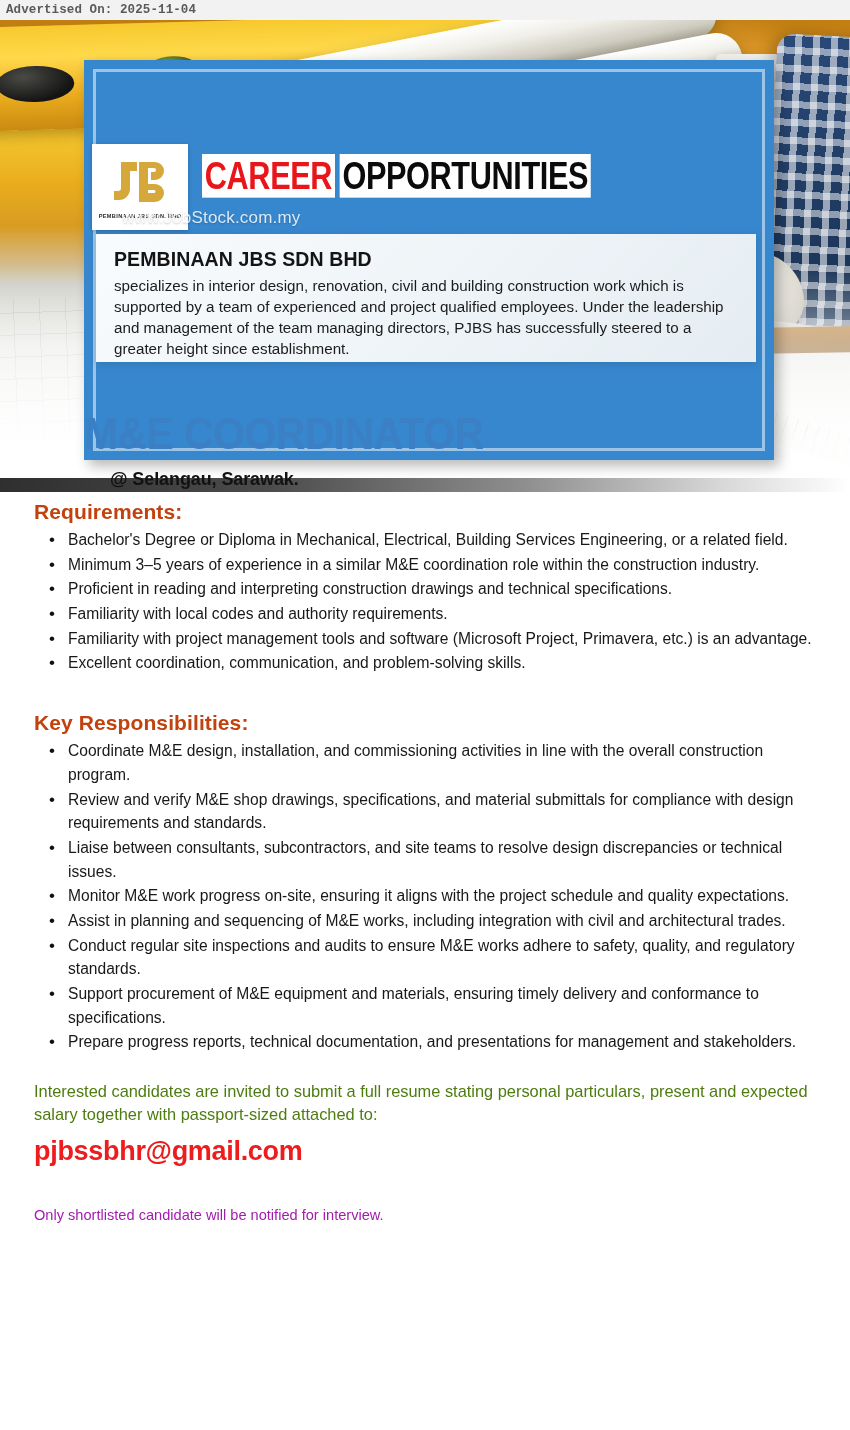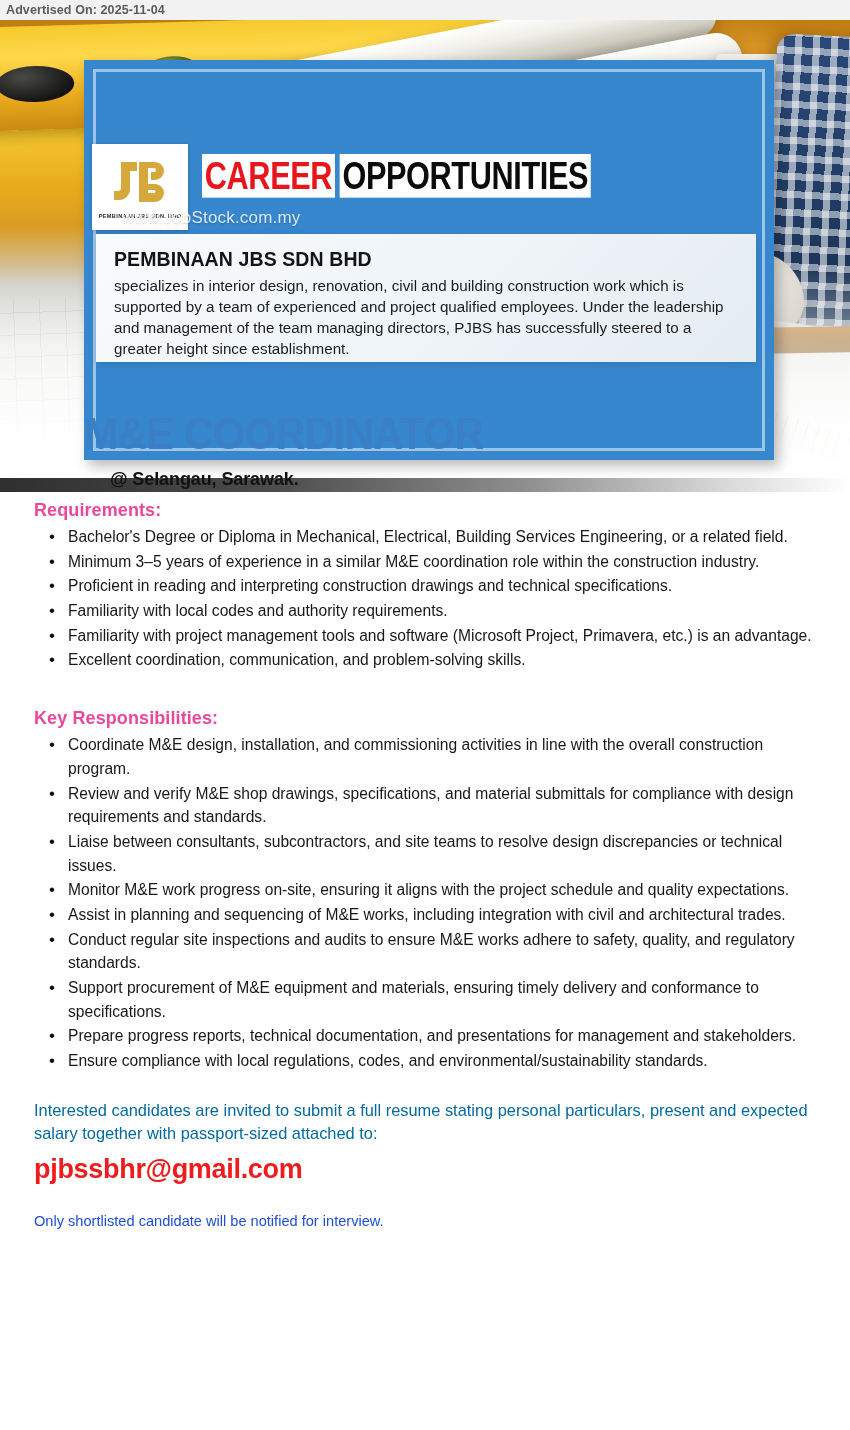--- a/index.html
+++ b/index.html
@@ -11,20 +11,21 @@
     position:relative;
     overflow:hidden;
   }
 
   
   .adstrip {
     position:absolute; left:0; top:0; width:850px; height:20px;
     background:#f2f2f2;
     display:flex; align-items:center;
     z-index:40;
+    font-family:Liberation Mono, monospace;
   }
   .adstrip span {
     font-size:12.5px; font-weight:bold; color:#5a5a5a;
     padding-left:6px; letter-spacing:0.1px;
   }
 
   
   .banner {
     position:absolute; left:0; top:16px; width:850px; height:476px;
     overflow:hidden;
@@ -220,49 +221,49 @@
     letter-spacing:-0.1px;
     transform:scaleY(1.06); transform-origin:left top;
   }
 
   
   .content {
     position:absolute; left:0; top:492px; width:850px;
     padding:0 34px 0 34px;
   }
   h2.section {
-    font-size:18px; font-weight:bold; color:#ec4899;
+    font-size:21px; font-weight:bold; color:#c2410c;
     margin:8px 0 4px 0; letter-spacing:.1px;
   }
   h2.section.second { margin-top:36px; }
   ul.bullets { list-style:none; margin:0 0 0 6px; padding:0; }
   ul.bullets li {
     position:relative;
     padding-left:28px;
     font-size:15.6px;
     line-height:1.52;
     color:#181818;
     margin-bottom:1px;
   }
   ul.bullets li:before {
     content:"•";
     position:absolute; left:9px; top:-1px;
     font-size:17px; color:#111;
   }
   .closing {
     margin-top:26px;
-    font-size:16.4px; line-height:1.42; color:#0369a1;
+    font-size:16.4px; line-height:1.42; color:#4d7c0f;
   }
   .email {
     margin-top:9px;
     font-size:27px; color:#ee1c1c; letter-spacing:-0.3px;font-weight:bold;
   }
   .notice {
-    margin-top:28px;
-    font-size:14.6px; color:#1d4ed8;
+    margin-top:40px;
+    font-size:14.6px; color:#a21caf;
   }
 </style>
 </head>
 <body>
 
 <div class="adstrip">
   <span>Advertised On: 2025-11-04</span>
 </div>
 
 <div class="banner">
@@ -336,20 +337,19 @@
   <h2 class="section second">Key Responsibilities:</h2>
   <ul class="bullets">
     <li>Coordinate M&amp;E design, installation, and commissioning activities in line with the overall construction program.</li>
     <li>Review and verify M&amp;E shop drawings, specifications, and material submittals for compliance with design requirements and standards.</li>
     <li>Liaise between consultants, subcontractors, and site teams to resolve design discrepancies or technical issues.</li>
     <li>Monitor M&amp;E work progress on-site, ensuring it aligns with the project schedule and quality expectations.</li>
     <li>Assist in planning and sequencing of M&amp;E works, including integration with civil and architectural trades.</li>
     <li>Conduct regular site inspections and audits to ensure M&amp;E works adhere to safety, quality, and regulatory standards.</li>
     <li>Support procurement of M&amp;E equipment and materials, ensuring timely delivery and conformance to specifications.</li>
     <li>Prepare progress reports, technical documentation, and presentations for management and stakeholders.</li>
-    <li>Ensure compliance with local regulations, codes, and environmental/sustainability standards.</li>
   </ul>
 
   <div class="closing">Interested candidates are invited to submit a full resume stating personal particulars, present and expected salary together with passport-sized attached to:</div>
   <div class="email">pjbssbhr@gmail.com</div>
   <div class="notice">Only shortlisted candidate will be notified for interview.</div>
 
 </div>
 
 </body></html>

